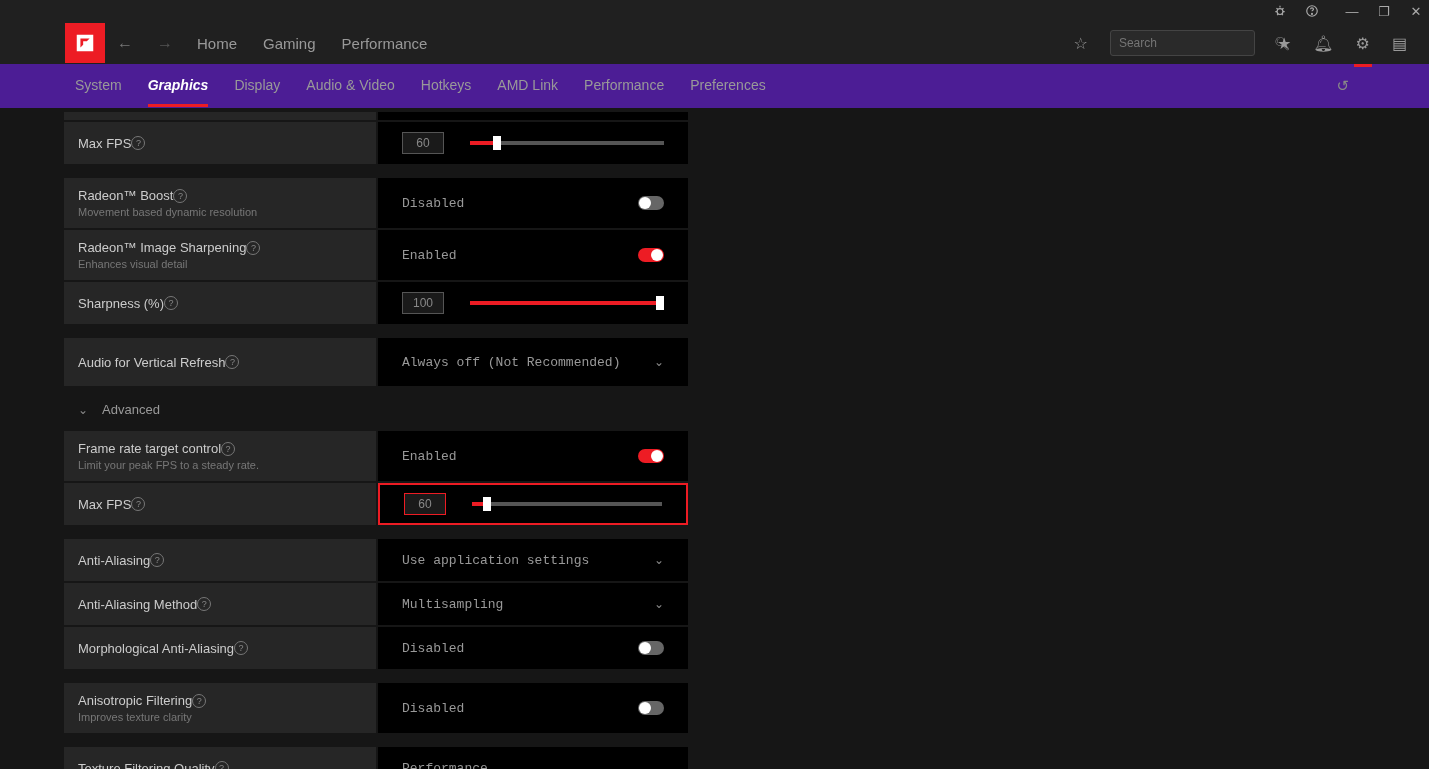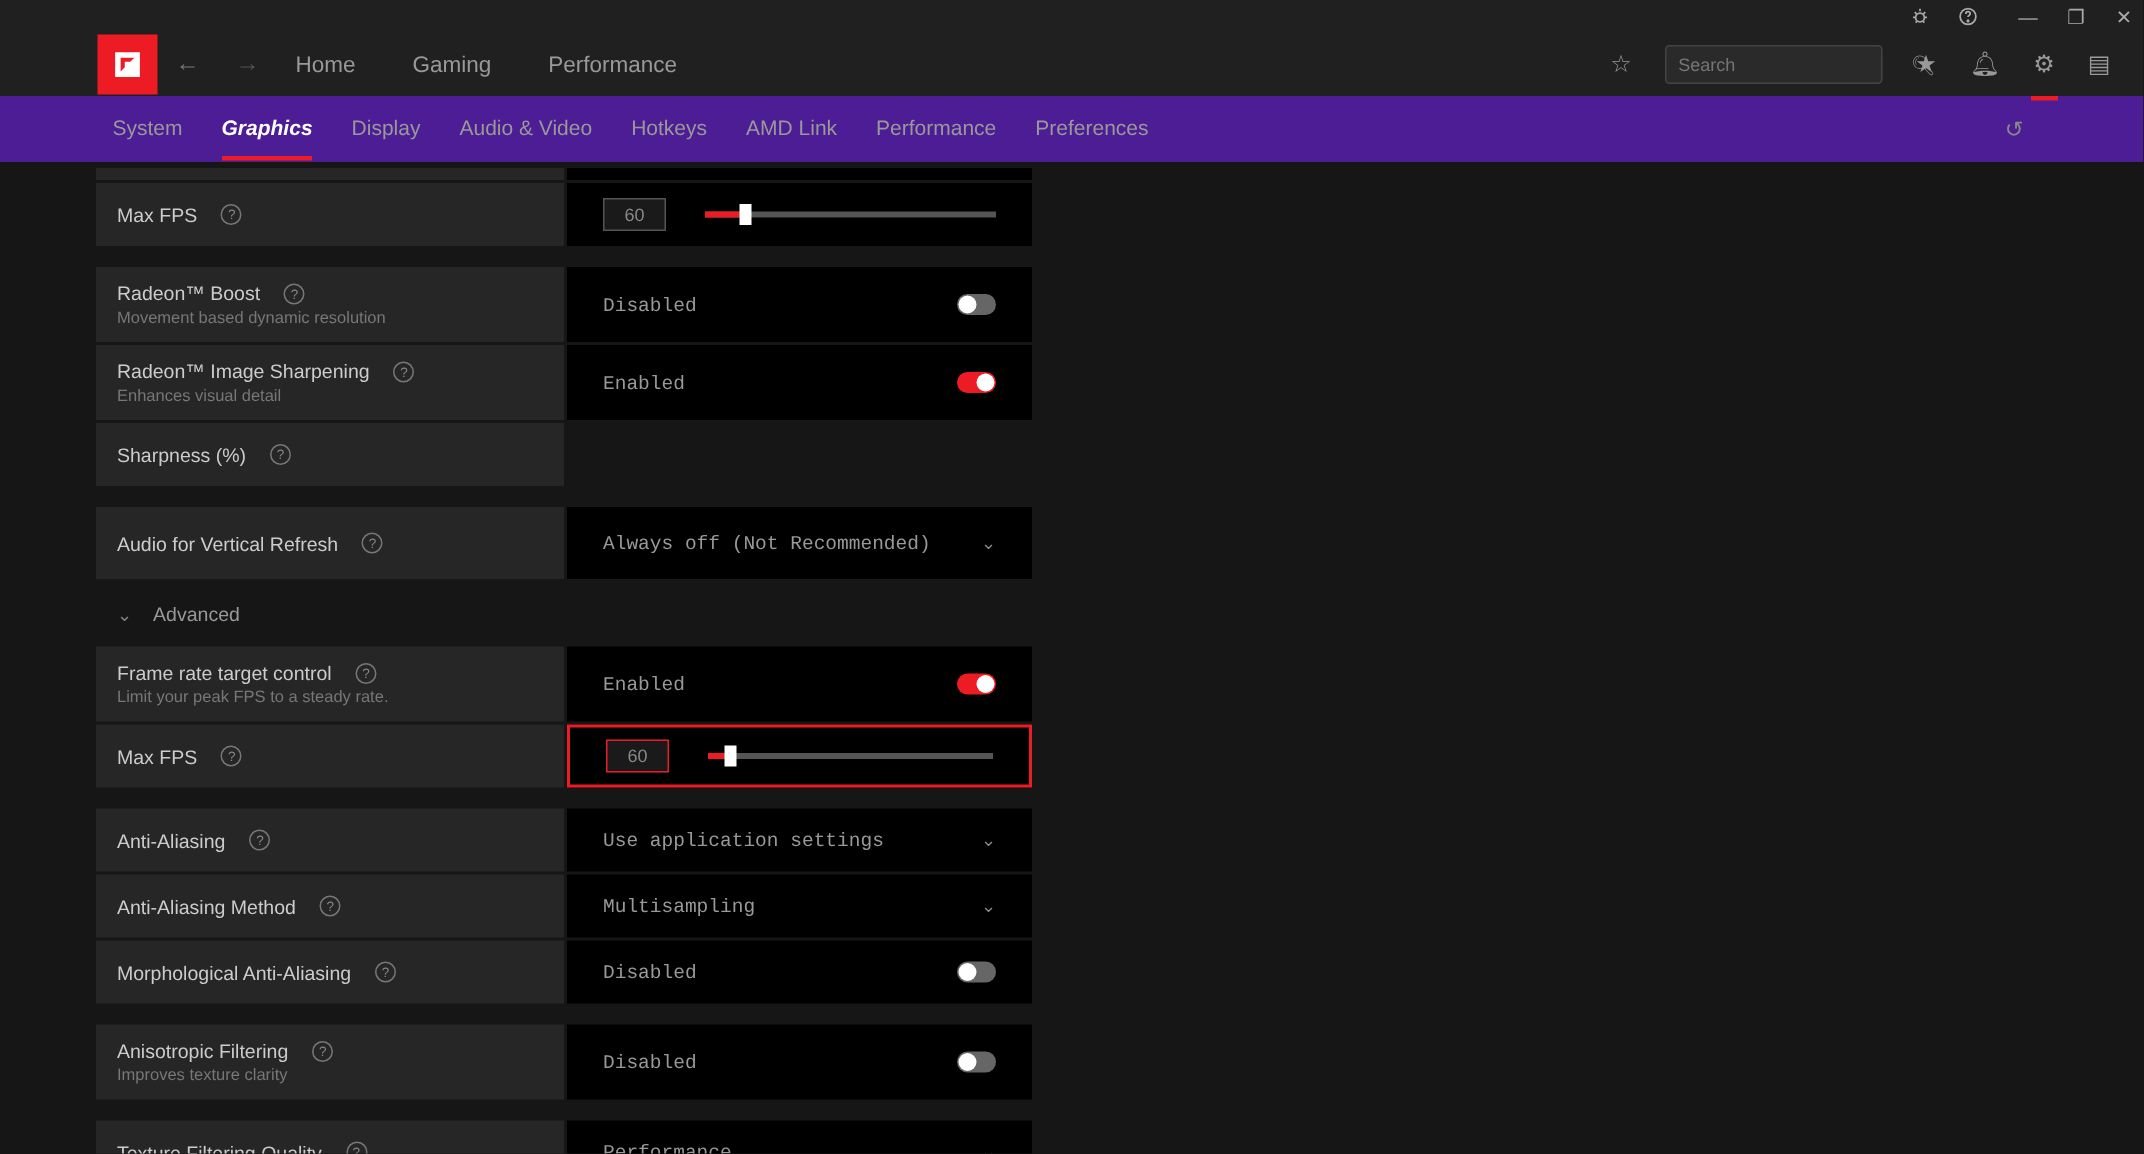--- a/index.html
+++ b/index.html
@@ -7,41 +7,41 @@
 
 
 .titlebar { height:22px; background:#202020; display:flex; justify-content:flex-end; align-items:center; padding-right:6px; gap:18px; }
 .titlebar .tb-icon { width:14px; height:14px; display:flex; align-items:center; justify-content:center; color:#aaa; font-size:13px; cursor:pointer; }
 
 
 .header { height:42px; background:#202020; display:flex; align-items:center; padding:0 10px 0 0; }
 .logo { width:40px; height:40px; background:#ed1c24; display:flex; align-items:center; justify-content:center; margin-left:65px; }
 .logo svg { width:22px; height:22px; }
 .navarrow { color:#777; margin:0 12px; cursor:pointer; font-size:16px; }
-.topnav { display:flex; gap:38px; margin-left:12px; }
+.topnav { display:flex; gap:26px; margin-left:12px; }
 .topnav-item { color:#999; font-size:15px; cursor:pointer; }
 .header-right { margin-left:auto; display:flex; align-items:center; gap:22px; padding-right:12px; }
 .search { background:#2a2a2a; border:1px solid #444; border-radius:3px; height:26px; width:145px; display:flex; align-items:center; padding:0 8px; }
 .search input { background:transparent; border:none; outline:none; color:#bef264; font-size:12px; flex:1; }
 .search .mag { color:#888; font-size:13px; }
 .hdr-icon { color:#999; cursor:pointer; position:relative; font-size:16px; }
 .hdr-icon.active::after { content:""; position:absolute; left:-2px; right:-2px; bottom:-14px; height:3px; background:#ed1c24; }
 
 
 .subnav { height:44px; background:#4c1d95; display:flex; align-items:center; padding-left:75px; gap:26px; border-bottom:0; }
 .subnav-item { color:#999; font-size:14px; cursor:pointer; position:relative; padding-bottom:2px; }
 .subnav-item.active { color:#fff; font-style:italic; font-weight:600; }
 .subnav-item.active::after { content:""; position:absolute; left:0; right:0; bottom:-12px; height:3px; background:#ed1c24; }
 .subnav-right { margin-left:auto; margin-right:80px; color:#888; cursor:pointer; font-size:15px; }
 
 
 .content { padding:4px 0 0 64px; }
 .row { display:flex; margin-bottom:2px; }
 .cell-label { width:312px; background:#262626; padding:10px 14px; display:flex; flex-direction:column; justify-content:center; min-height:42px; }
-.cell-label .lbl { color:#ccc; font-size:13px; display:flex; align-items:center; gap:16px; }
+.cell-label .lbl { color:#ccc; font-size:13px; display:flex; align-items:center; gap:0; }
 .cell-label .sub { color:#777; font-size:11px; margin-top:3px; }
 .help { display:inline-flex; width:14px; height:14px; border:1px solid #777; border-radius:50%; align-items:center; justify-content:center; font-size:9px; color:#888; cursor:pointer; }
 .cell-value { width:310px; background:#000000; margin-left:2px; padding:8px 24px; display:flex; align-items:center; min-height:42px; position:relative; }
 .val-text { color:#999; font-size:13px;font-family:Liberation Mono, monospace; }
 .chevron-down { margin-left:auto; color:#888; font-size:12px; cursor:pointer; }
 
 .gap { height:12px; }
 .section-hdr { display:flex; align-items:center; gap:14px; padding:14px 14px; color:#999; font-size:13px; cursor:pointer; }
 .section-hdr .chev { font-size:12px; color:#888; }
 
@@ -177,20 +177,27 @@
       </div>
   </div>
 
   <div class="row">
     <div class="cell-label">
         <span class="lbl">
           <span>Sharpness (%)</span>
           <span class="help">?</span>
         </span>
       </div>
+    <div class="cell-value">
+      <div class="numbox">100</div>
+      <div class="slider">
+          <div class="slider-fill" style="width:100%"></div>
+          <div class="slider-thumb" style="left:calc(100% - 8px)"></div>
+        </div>
+    </div>
   </div>
 
   <div class="gap"></div>
 
   <div class="row">
     <div class="cell-label" style="min-height:48px">
         <span class="lbl">
           <span>Audio for Vertical Refresh</span>
           <span class="help">?</span>
         </span>

